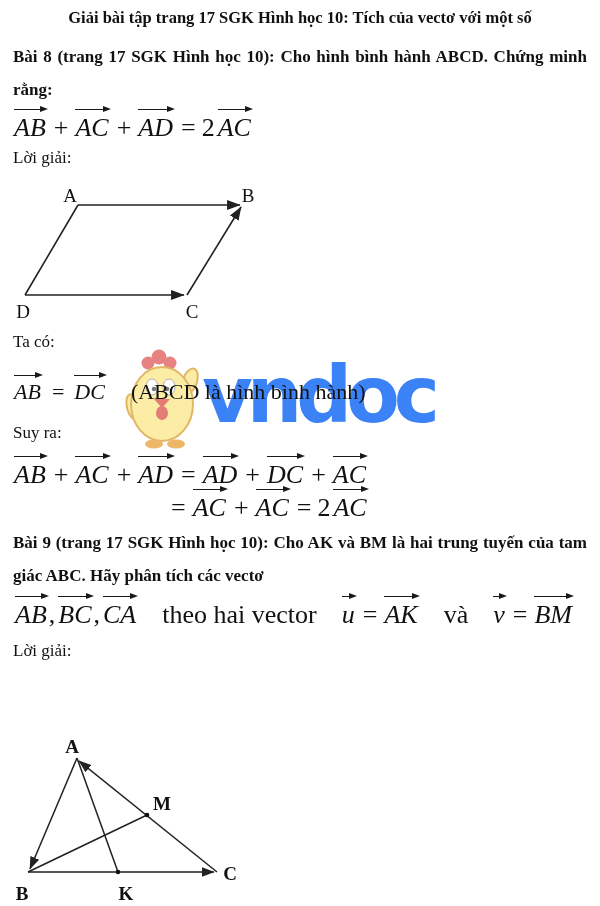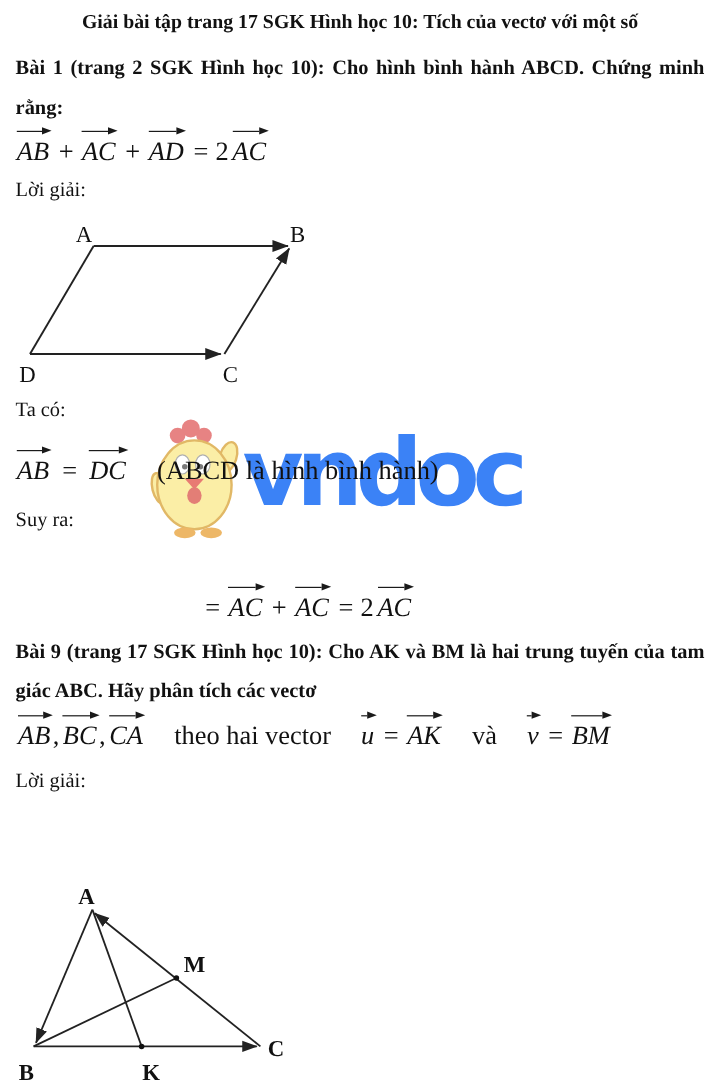--- a/index.html
+++ b/index.html
@@ -36,21 +36,21 @@
   }
   .h-bai1 { top:40px; }
   .h-bai2 { top:526px; }
   .plain-label { left:13px; font-size:17px; }
   .lbl-loigiai1 { top:148px; }
   .lbl-taco    { top:332px; }
   .lbl-suyra   { top:423px; }
   .lbl-loigiai2{ top:641px; }
 
   
-  .formula { font-size:22px; white-space:nowrap; }
+  .formula { font-size:26px; white-space:nowrap; }
   .f-statement1 { top:105px; left:13px; }
   .f-identity   { top:371px; left:13px; font-size:22px; }
   .f-derive1    { top:452px; left:13px; }
   .f-derive2    { top:485px; left:165px; }
   .f-p2         { top:592px; left:14px; }
 
   .vec { position:relative; display:inline-block; padding:8px 2px 0 1px; font-style:italic; }
   .vec::before {
     content:""; position:absolute; left:1px; right:8px; top:4px;
     border-top:1.5px solid #1a1a1a;
@@ -97,21 +97,21 @@
         </g>
       </svg>
     </div>
     <div class="wm-text">vndoc</div>
   </div>
 
   <div class="content">
 
     <div class="abs title">Giải bài tập trang 17 SGK Hình học 10: Tích của vectơ với một số</div>
 
-    <div class="abs heading h-bai1">Bài 1 (trang 2 SGK Hình học 10): Cho hình bình hành ABCD. Chứng minh rằng:</div>
+    <div class="abs heading h-bai1">Bài 8 (trang 17 SGK Hình học 10): Cho hình bình hành ABCD. Chứng minh rằng:</div>
 
     <div class="abs formula f-statement1">
       <span class="vec">AB</span><span class="op">+</span><span class="vec">AC</span><span class="op">+</span><span class="vec">AD</span><span class="op">=</span><span class="num">2</span><span class="vec">AC</span>
     </div>
 
     <div class="abs plain-label lbl-loigiai1">Lời giải:</div>
 
     <div class="abs svg-para">
       <svg width="280" height="140" viewBox="0 0 280 140">
         <defs>
@@ -133,20 +133,23 @@
     </div>
 
     <div class="abs plain-label lbl-taco">Ta có:</div>
 
     <div class="abs formula f-identity">
       <span class="vec">AB</span><span class="op-wide">=</span><span class="vec">DC</span><span class="mtext">(ABCD là hình bình hành)</span>
     </div>
 
     <div class="abs plain-label lbl-suyra">Suy ra:</div>
 
+    <div class="abs formula f-derive1">
+      <span class="vec">AB</span><span class="op">+</span><span class="vec">AC</span><span class="op">+</span><span class="vec">AD</span><span class="op">=</span><span class="vec">AD</span><span class="op">+</span><span class="vec">DC</span><span class="op">+</span><span class="vec">AC</span>
+    </div>
 
     <div class="abs formula f-derive2">
       <span class="op">=</span><span class="vec">AC</span><span class="op">+</span><span class="vec">AC</span><span class="op">=</span><span class="num">2</span><span class="vec">AC</span>
     </div>
 
     <div class="abs heading h-bai2">Bài 9 (trang 17 SGK Hình học 10): Cho AK và BM là hai trung tuyến của tam giác ABC. Hãy phân tích các vectơ</div>
 
     <div class="abs formula f-p2">
       <span class="vec">AB</span><span class="comma">,</span><span class="vec">BC</span><span class="comma">,</span><span class="vec">CA</span><span class="mtext">theo hai vector</span><span class="vec">u</span><span class="op">=</span><span class="vec">AK</span><span class="mtext">và</span><span class="vec">v</span><span class="op">=</span><span class="vec">BM</span>
     </div>

